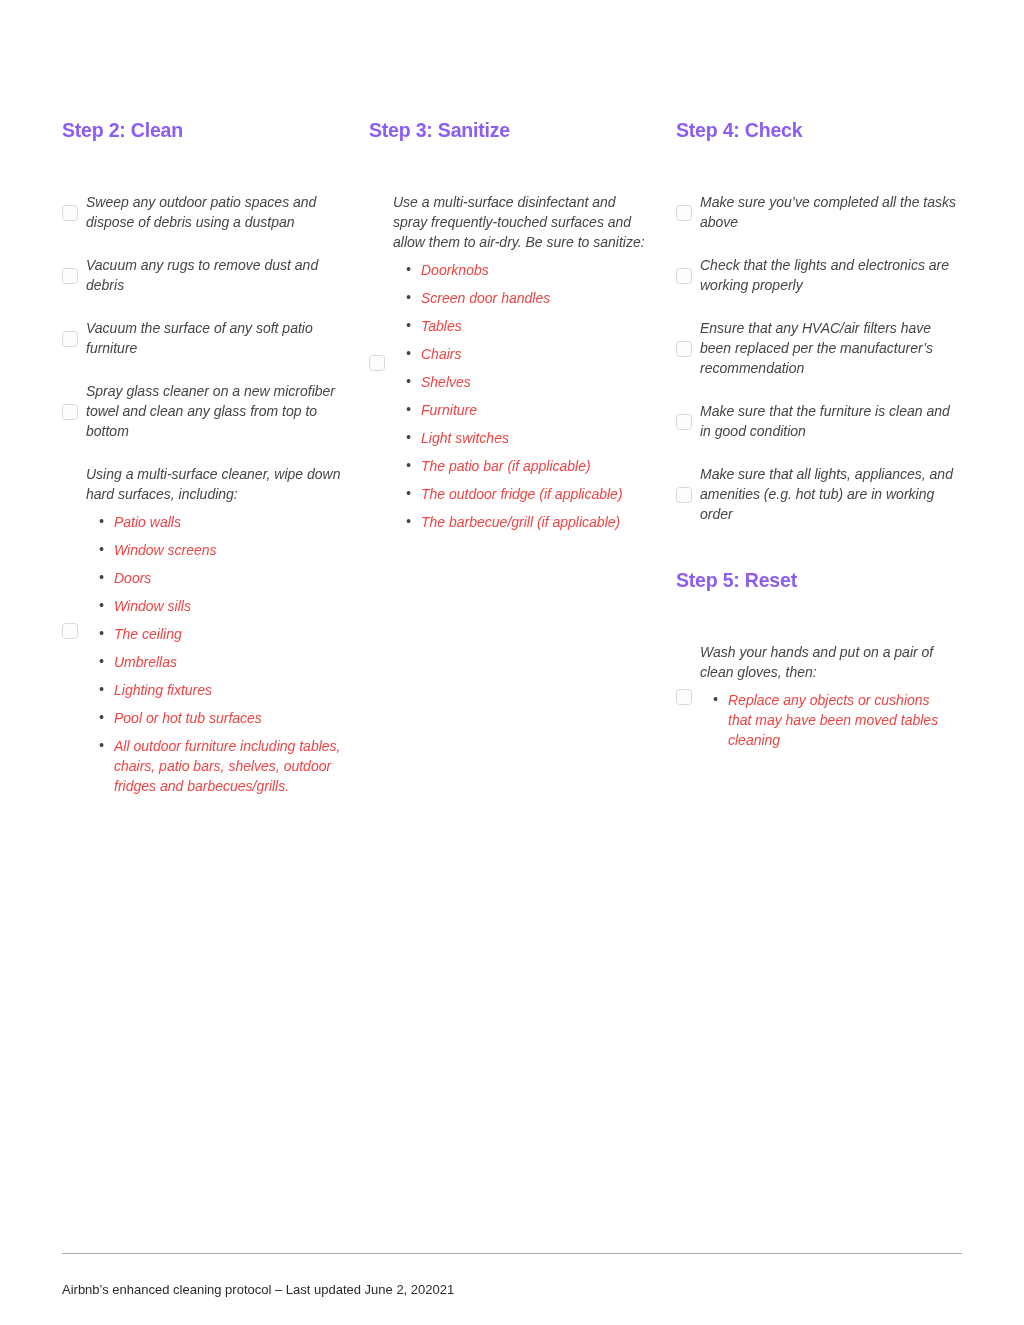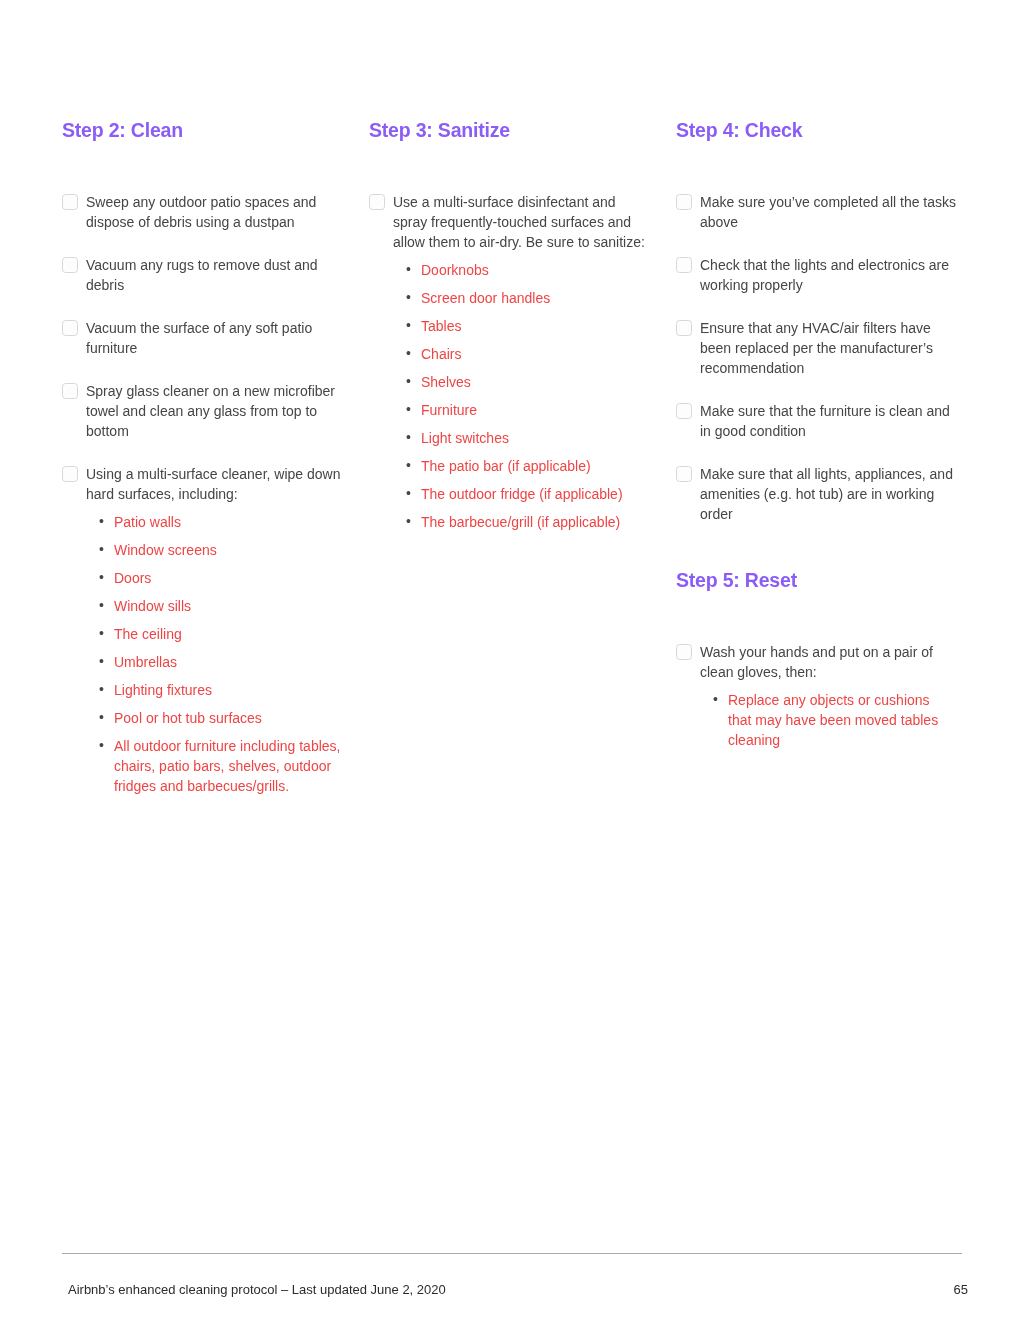--- a/index.html
+++ b/index.html
@@ -15,21 +15,21 @@
     display:flex;
   }
   .col{width:280px;margin-right:27px;}
   .col:last-child{margin-right:0;}
   .step-heading{
     font-size:19.5px;font-weight:700;color:#8b5cf6;
     line-height:24px;letter-spacing:-0.2px;
     margin:0 0 50px 0;
   }
   .step-heading.reset{margin-top:44px;margin-bottom:50px;}
-  .item{display:flex;align-items:flex-start;margin-bottom:23px;}
+  .item{display:flex;align-items:center;margin-bottom:23px;font-style:italic;}
   .checkbox{
     flex:0 0 auto;width:14px;height:14px;
     border:1px solid #d8d8d8;border-radius:3.5px;
     background:#fdfdfd;margin:2px 8px 0 0;
   }
   .item-body{flex:1;min-width:0;}
   .item-text{
     margin:0;font-size:14px;line-height:20px;color:#454545;
   }
   .bullets{list-style:none;margin:7px 0 0 0;padding:0 0 0 28px;}
@@ -42,22 +42,22 @@
     content:"\2022";
     position:absolute;left:-15px;top:-1px;
     font-size:14px;color:#454545;
   }
   .footer-rule{
     position:absolute;top:1253px;left:62px;width:900px;
     border:none;border-top:1px solid #ababab;margin:0;
   }
   .footer-row{
     position:absolute;top:1282px;left:62px;width:900px;
-    display:flex;justify-content:space-between;align-items:baseline;
-    font-size:13px;color:#2b2b2b;margin-left:6px;
+    display:flex;align-items:baseline;
+    font-size:13px;color:#2b2b2b;
   }
 </style>
 </head>
 <body>
 
 <div class="page">
   <div class="columns">
 
     <div class="col">
       <h2 class="step-heading">Step 2: Clean</h2>
@@ -182,15 +182,15 @@
           </ul>
         </div>
       </div>
     </div>
 
   </div>
 
   <hr class="footer-rule">
   <div class="footer-row">
     <span>Airbnb’s enhanced cleaning protocol – Last updated June 2, 2020</span>
-    <span>65</span>
+    <span>21</span>
   </div>
 </div>
 
 </body></html>

